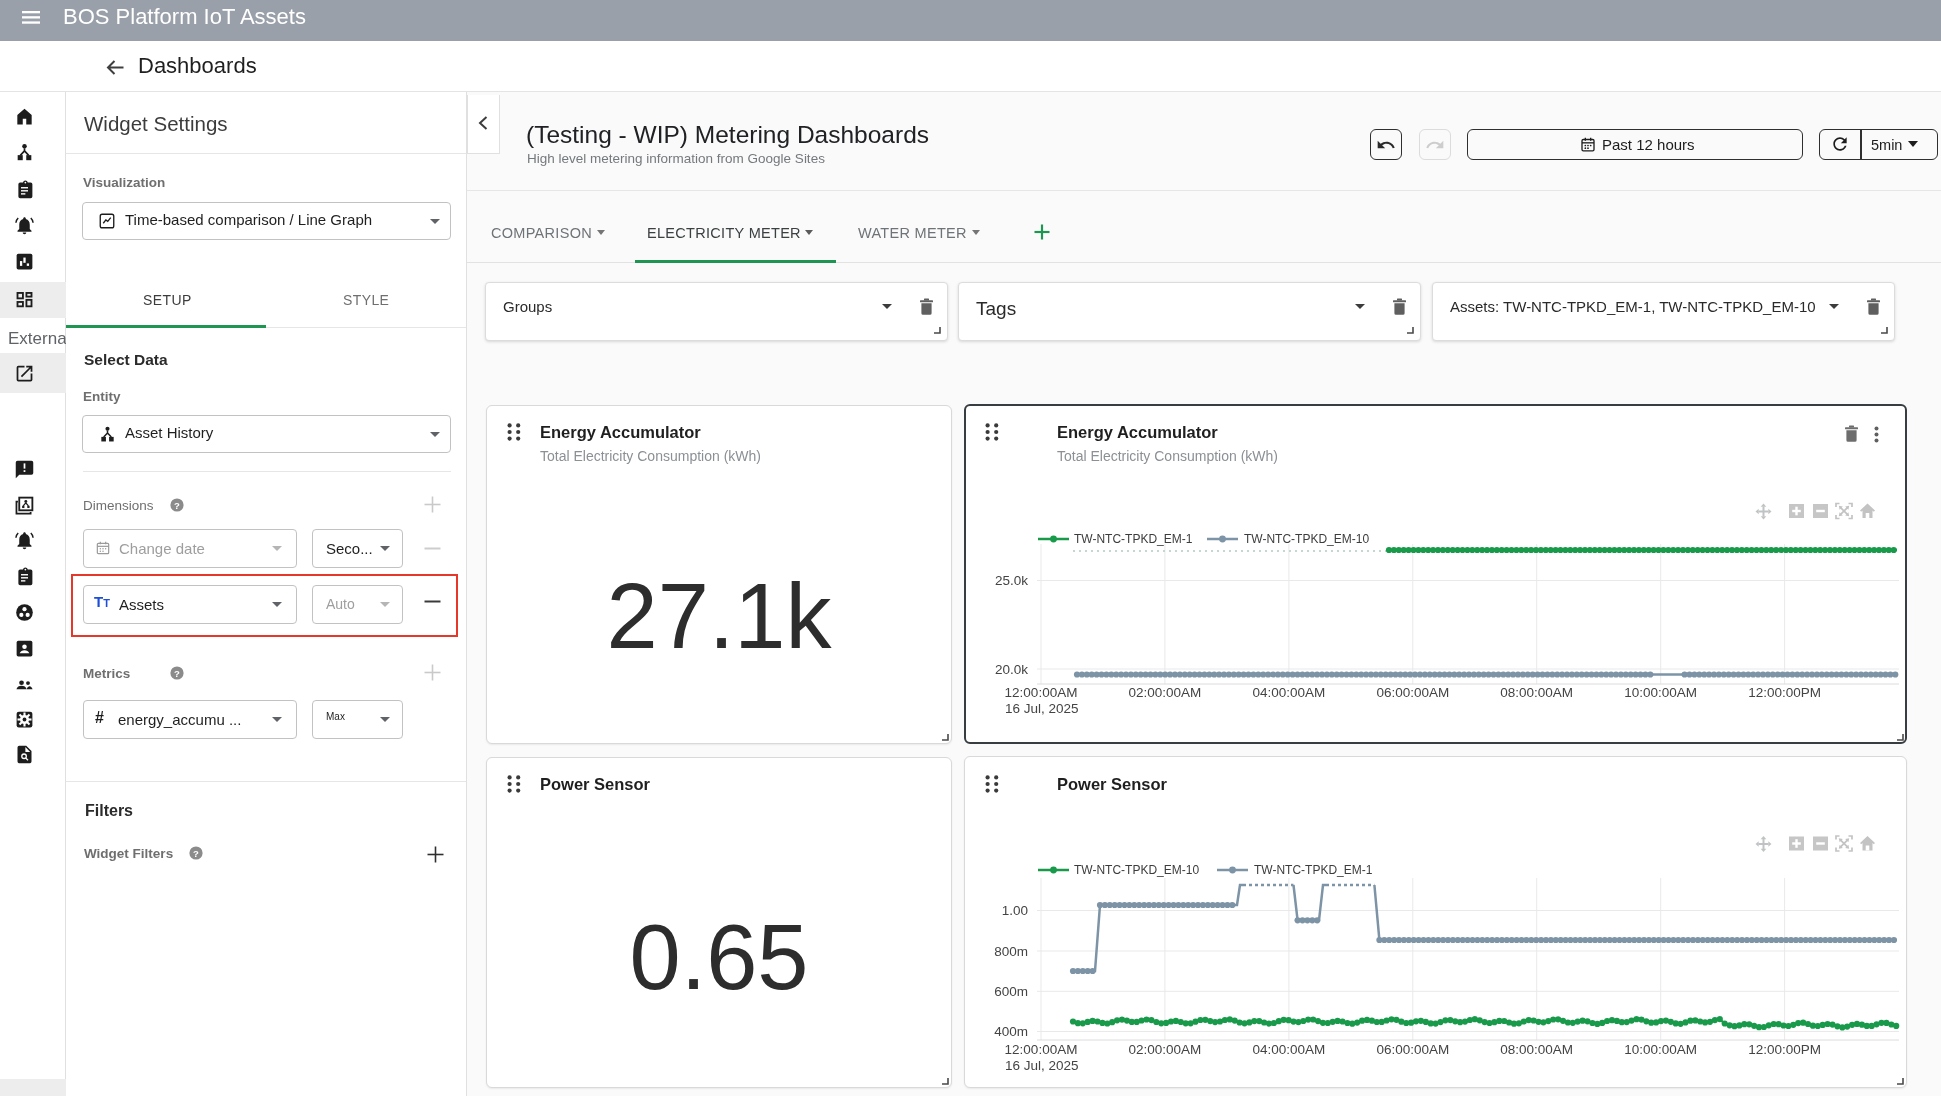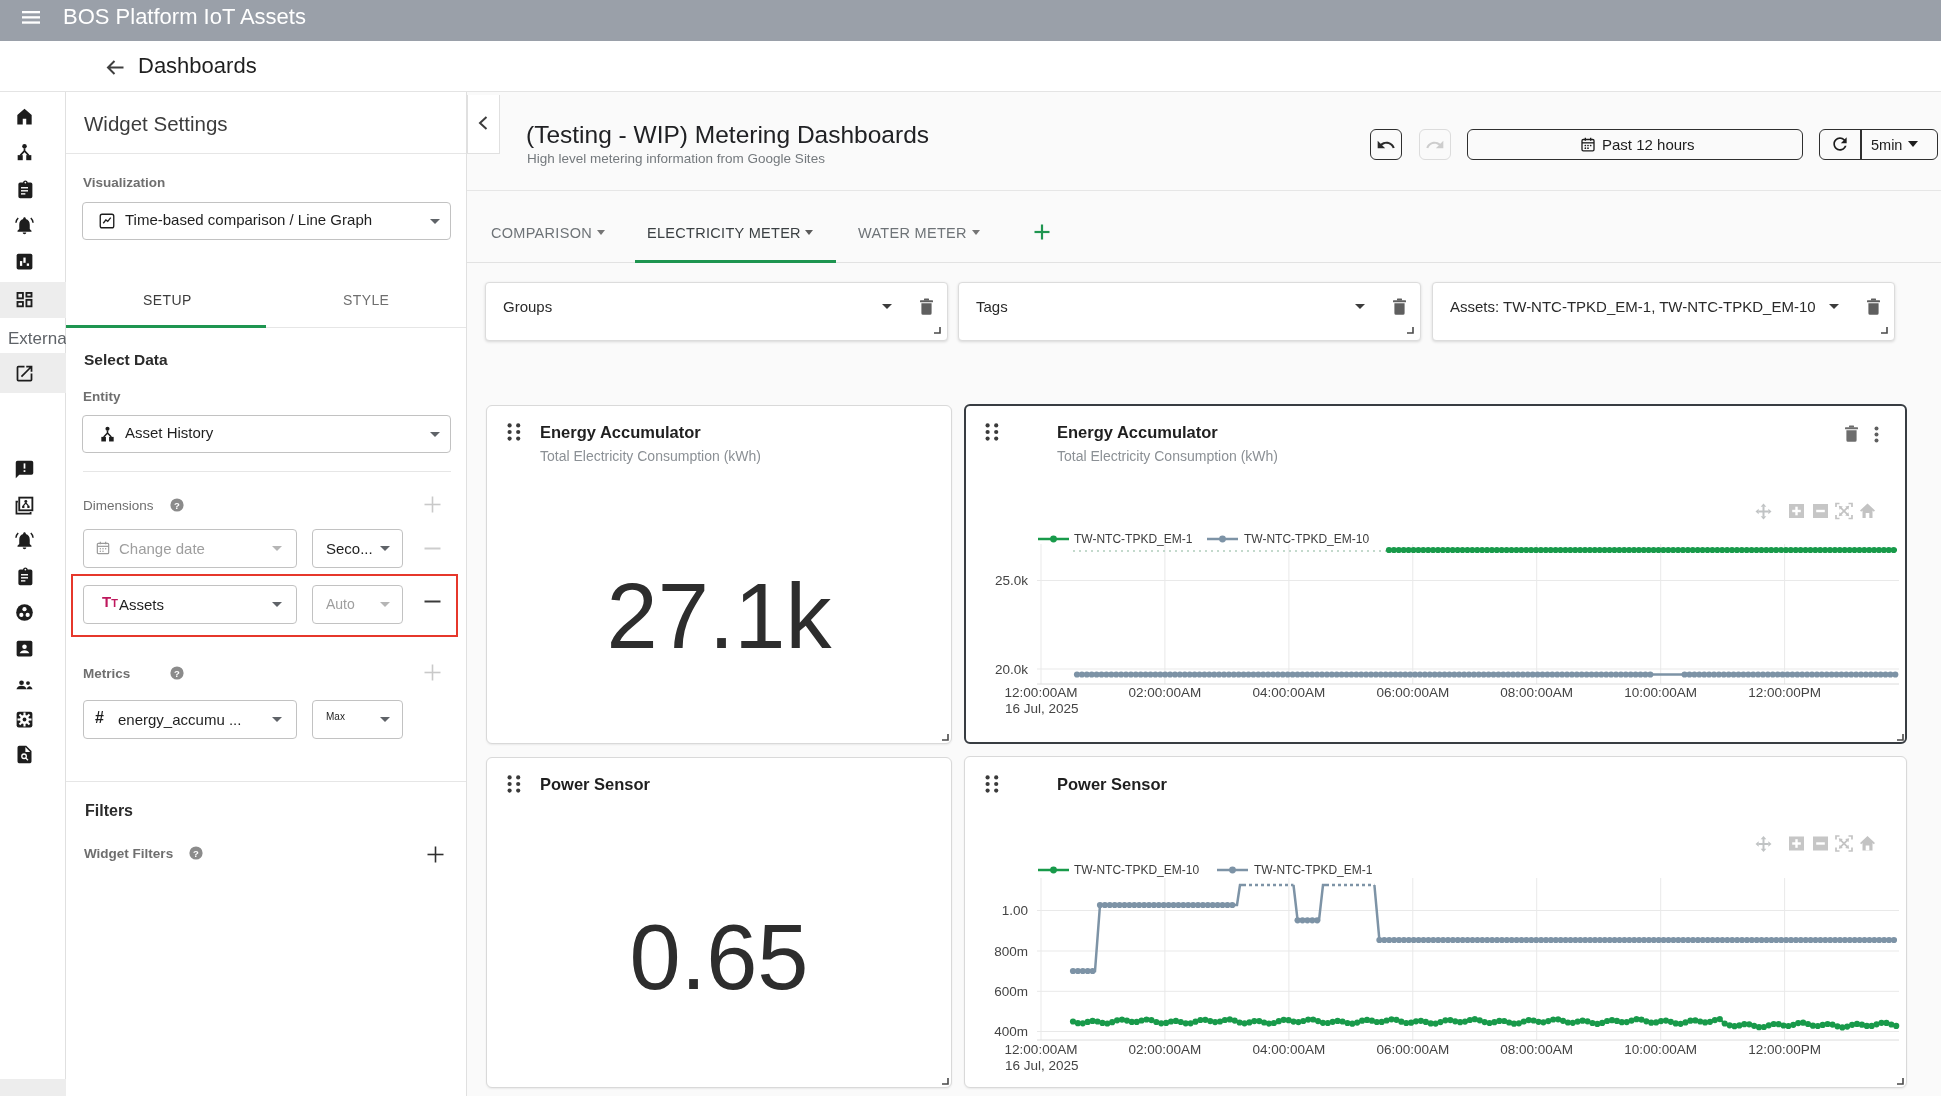--- a/index.html
+++ b/index.html
@@ -172,21 +172,21 @@
 <div class="abs" style="left:119px;top:540px;font-size:15px;color:#9e9e9e">Change date</div>
 <div style="position:absolute;left:272px;top:546px;width:0;height:0;border-left:5.0px solid transparent;border-right:5.0px solid transparent;border-top:5px solid #b5b5b5"></div>
 <div class="abs" style="left:312px;top:529px;width:91px;height:39px;border:1px solid #c2c2c2;border-radius:4px"></div>
 <div class="abs" style="left:326px;top:540px;font-size:15px;color:#1f1f1f">Seco...</div>
 <div style="position:absolute;left:380px;top:546px;width:0;height:0;border-left:5.0px solid transparent;border-right:5.0px solid transparent;border-top:5px solid #5f6368"></div>
 <svg style="position:absolute;left:424px;top:540px" width="17" height="17" viewBox="0 0 17 17">
     <line x1="0.5" y1="8.5" x2="16.5" y2="8.5" stroke="#cdcdcd" stroke-width="2.0"></line>
   </svg>
 <div class="abs" style="left:71px;top:574px;width:387px;height:63px;border:2.5px solid #e6372b"></div>
 <div class="abs" style="left:83px;top:585px;width:214px;height:39px;border:1px solid #c2c2c2;border-radius:4px"></div>
-<div class="abs" style="left:102px;top:593px;font-size:15px;font-weight:bold;color:#be185d">T<span style="font-size:11px">T</span></div>
+<div class="abs" style="left:94px;top:593px;font-size:15px;font-weight:bold;color:#1d4ed8">T<span style="font-size:11px">T</span></div>
 <div class="abs" style="left:119px;top:596px;font-size:15px;color:#1f1f1f">Assets</div>
 <div style="position:absolute;left:272px;top:602px;width:0;height:0;border-left:5.0px solid transparent;border-right:5.0px solid transparent;border-top:5px solid #5f6368"></div>
 <div class="abs" style="left:312px;top:585px;width:91px;height:39px;border:1px solid #c2c2c2;border-radius:4px"></div>
 <div class="abs" style="left:326px;top:596px;font-size:14px;color:#9e9e9e">Auto</div>
 <div style="position:absolute;left:380px;top:602px;width:0;height:0;border-left:5.0px solid transparent;border-right:5.0px solid transparent;border-top:5px solid #b5b5b5"></div>
 <svg style="position:absolute;left:424px;top:593px" width="17" height="17" viewBox="0 0 17 17">
     <line x1="0.5" y1="8.5" x2="16.5" y2="8.5" stroke="#3a3a3a" stroke-width="2.0"></line>
   </svg>
 <div class="abs" style="left:83px;top:666px;font-size:13.5px;font-weight:bold;color:#6f6f6f">Metrics</div>
 <svg style="position:absolute;left:170px;top:666px" width="14" height="14" viewBox="0 0 14 14">
@@ -270,21 +270,21 @@
 <div style="position:absolute;left:882px;top:303.5px;width:0;height:0;border-left:5.0px solid transparent;border-right:5.0px solid transparent;border-top:5px solid #3c3c3c"></div>
 <svg style="position:absolute;left:919px;top:298px" width="15.0" height="17.0" viewBox="0 0 15 17">
     <rect x="1" y="2.2" width="13" height="2" rx="0.5" fill="#5f5f5f"></rect>
     <rect x="5" y="0.6" width="5" height="2" rx="0.5" fill="#5f5f5f"></rect>
     <path d="M2.4 5.2 h10.2 v10 a1.6 1.6 0 0 1 -1.6 1.6 H4 a1.6 1.6 0 0 1 -1.6 -1.6 z" fill="#5f5f5f"></path>
   </svg>
 <svg style="position:absolute;left:933px;top:326px" width="8" height="8" viewBox="0 0 8 8">
     <path d="M1 7 H7 V1" stroke="#4a4a4a" stroke-width="1.6" fill="none"></path>
   </svg>
 <div class="abs" style="left:958px;top:282px;width:463px;height:59px;background:#fff;border:1px solid #dcdcdc;border-radius:4px;box-shadow:0 1px 3px rgba(0,0,0,.14)"></div>
-<div class="abs" style="left:976px;top:298px;font-size:15px;color:#2a2a2a">Tags</div>
+<div class="abs" style="left:976px;top:298px;font-size:19px;color:#2a2a2a">Tags</div>
 <div style="position:absolute;left:1355px;top:303.5px;width:0;height:0;border-left:5.0px solid transparent;border-right:5.0px solid transparent;border-top:5px solid #3c3c3c"></div>
 <svg style="position:absolute;left:1392px;top:298px" width="15.0" height="17.0" viewBox="0 0 15 17">
     <rect x="1" y="2.2" width="13" height="2" rx="0.5" fill="#5f5f5f"></rect>
     <rect x="5" y="0.6" width="5" height="2" rx="0.5" fill="#5f5f5f"></rect>
     <path d="M2.4 5.2 h10.2 v10 a1.6 1.6 0 0 1 -1.6 1.6 H4 a1.6 1.6 0 0 1 -1.6 -1.6 z" fill="#5f5f5f"></path>
   </svg>
 <svg style="position:absolute;left:1406px;top:326px" width="8" height="8" viewBox="0 0 8 8">
     <path d="M1 7 H7 V1" stroke="#4a4a4a" stroke-width="1.6" fill="none"></path>
   </svg>
 <div class="abs" style="left:1432px;top:282px;width:463px;height:59px;background:#fff;border:1px solid #dcdcdc;border-radius:4px;box-shadow:0 1px 3px rgba(0,0,0,.14)"></div>

